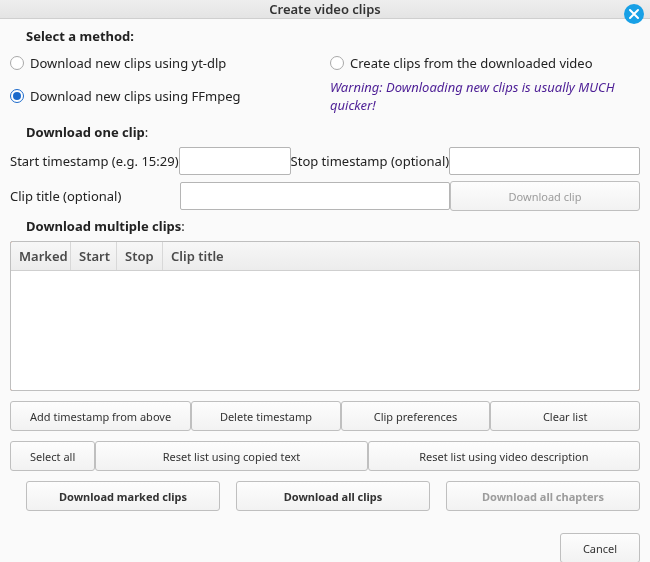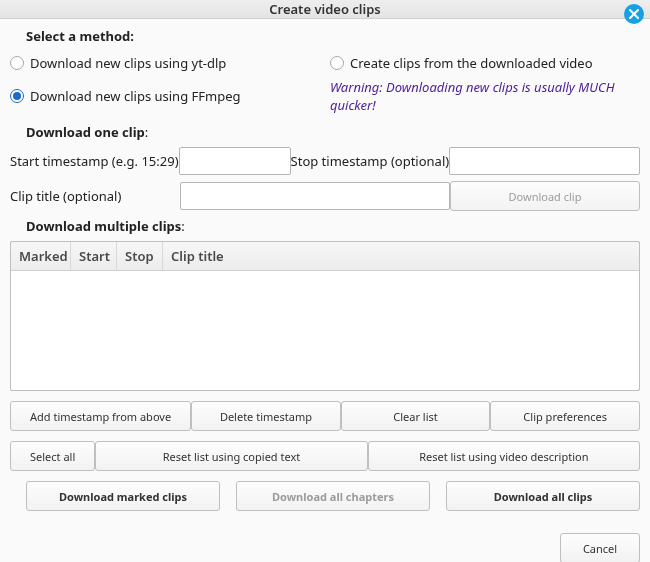--- a/index.html
+++ b/index.html
@@ -192,34 +192,34 @@
         <div class="th" style="width:46px">Start</div>
         <div class="th" style="width:46px">Stop</div>
         <div class="th">Clip title</div>
       </div>
       <div class="tbody"></div>
     </div>
 
     <div class="btnrow">
       <span class="btn">Add timestamp from above</span>
       <span class="btn">Delete timestamp</span>
+      <span class="btn">Clip preferences</span>
       <span class="btn">Clear list</span>
-      <span class="btn">Clip preferences</span>
     </div>
 
     <div class="btnrow">
       <span class="btn" style="flex:0 0 auto">Select all</span>
       <span class="btn">Reset list using copied text</span>
       <span class="btn">Reset list using video description</span>
     </div>
 
     <div class="btnrow">
       <span class="btn bold">Download marked clips</span>
+      <span class="btn bold">Download all clips</span>
       <span class="btn bold disabled">Download all chapters</span>
-      <span class="btn bold">Download all clips</span>
     </div>
 
     <div class="footer">
       <span class="btn">Cancel</span>
     </div>
 
   </div>
 </div>
 
 </body></html>

